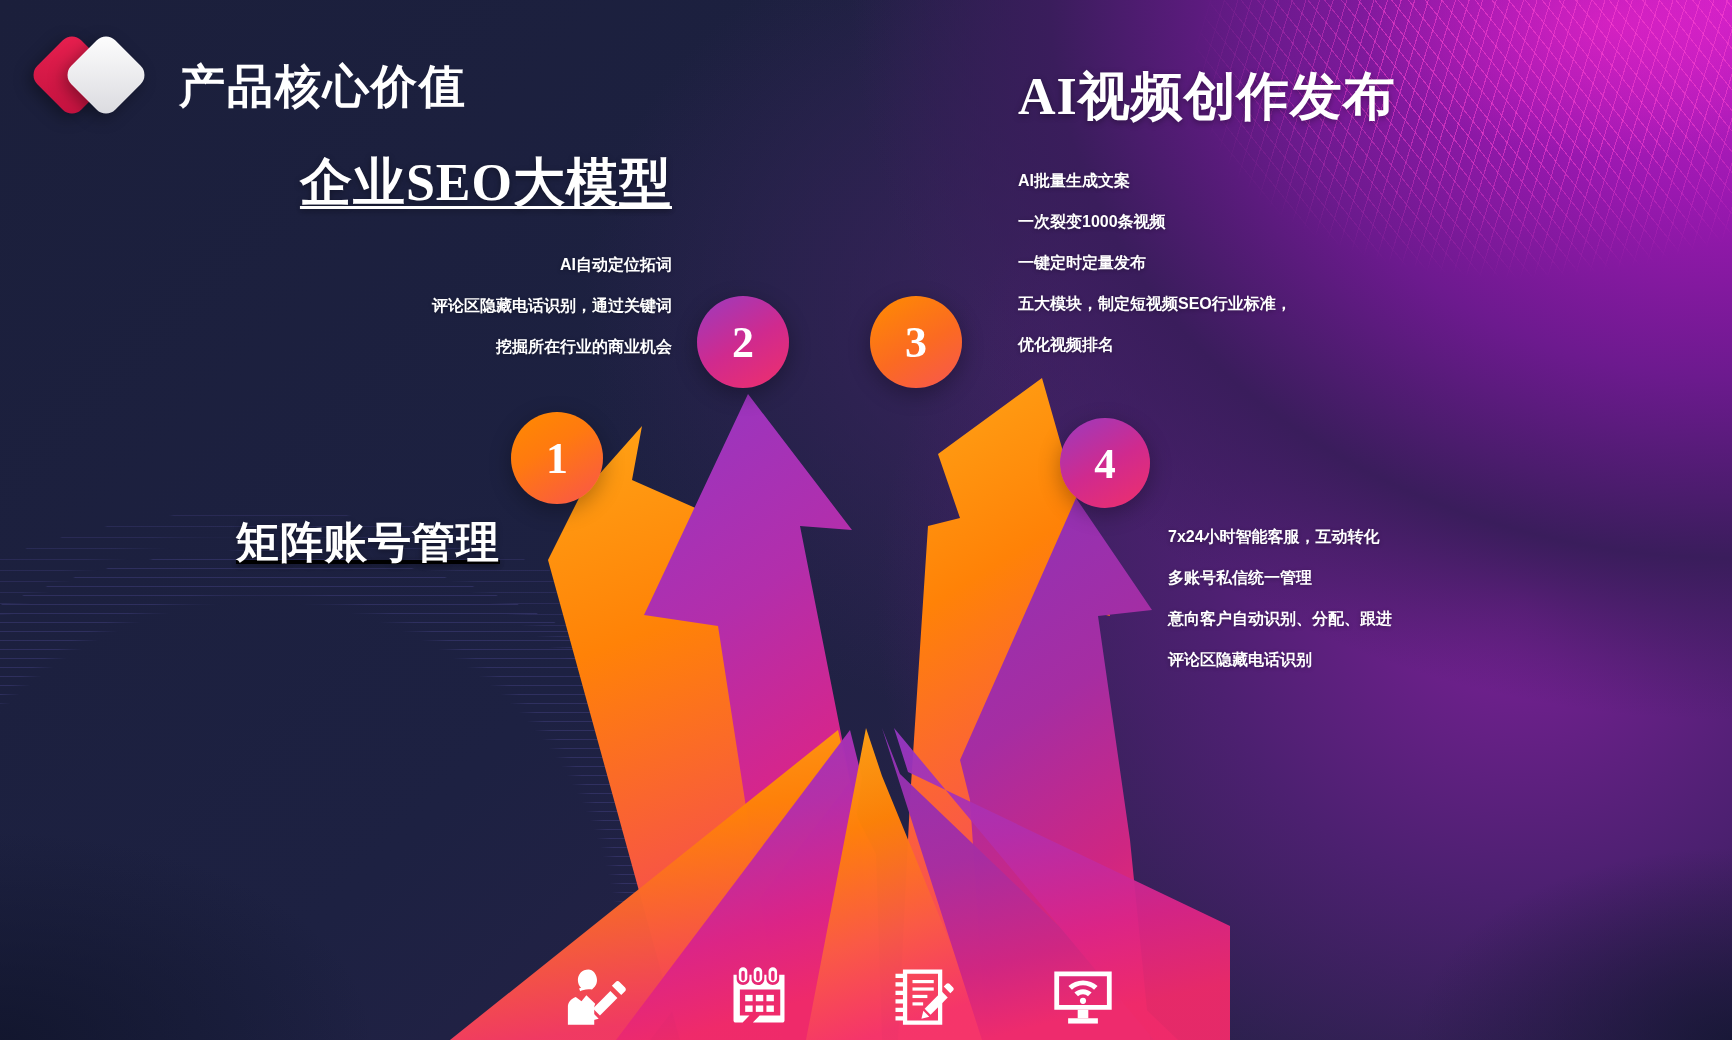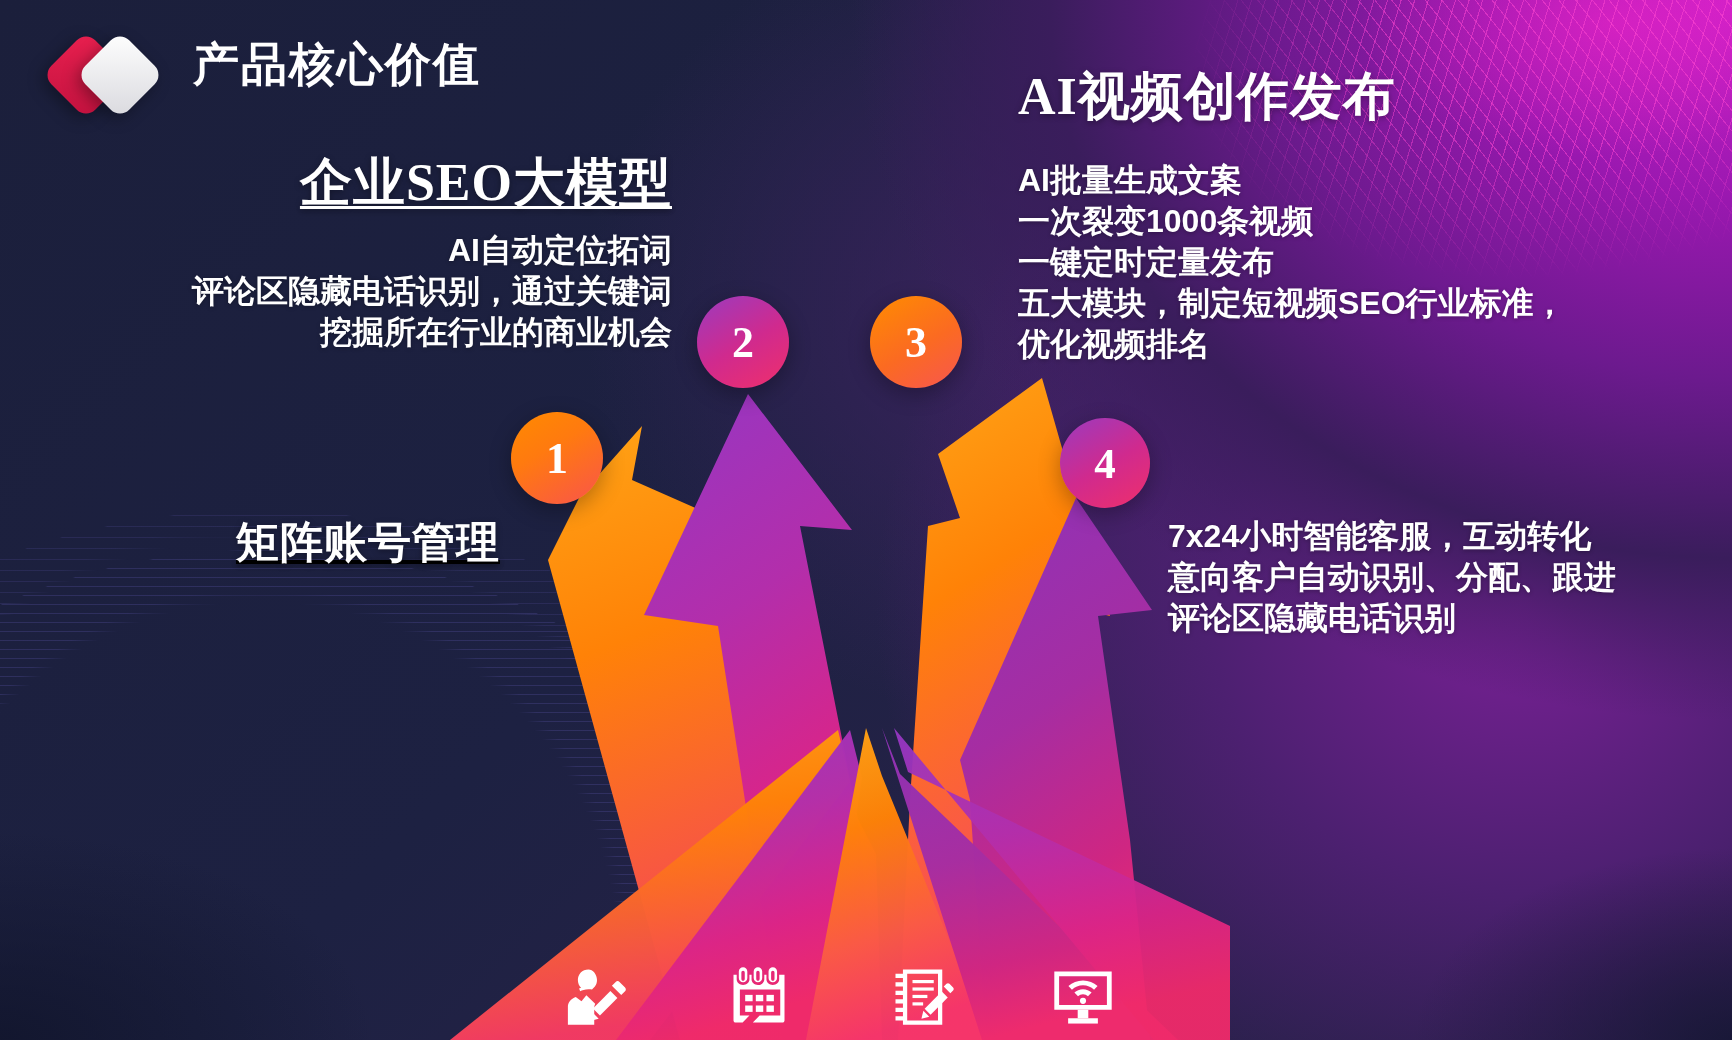--- a/index.html
+++ b/index.html
@@ -41,50 +41,50 @@
     mask-image:radial-gradient(circle at 50% 50%, rgba(0,0,0,0) 58%, #000 60%, #000 100%);
     pointer-events:none;}
   .bg-darkcorner{position:absolute;left:0;bottom:0;width:560px;height:300px;
     background:radial-gradient(ellipse 520px 290px at 0% 100%, rgba(17,21,44,.88) 0%, rgba(17,21,44,0) 72%);
     pointer-events:none;}
   .bg-darkcorner-r{position:absolute;right:0;bottom:0;width:460px;height:280px;
     background:radial-gradient(ellipse 430px 260px at 100% 100%, rgba(20,22,50,.80) 0%, rgba(20,22,50,0) 74%);
     pointer-events:none;}
 
   
-  .brand{position:absolute;left:55px;top:34px;display:flex;align-items:flex-start;gap:26px;}
+  .brand{position:absolute;left:41px;top:34px;display:flex;align-items:flex-end;gap:26px;}
   .logo{position:relative;width:112px;height:84px;}
   .logo .dia{position:absolute;width:62px;height:62px;border-radius:13px;
              top:10px;transform:rotate(45deg);
              box-shadow:0 6px 16px rgba(0,0,0,.35);}
   .logo .dia.red{left:0;background:linear-gradient(135deg,#e8204f 0%,#c3123f 100%);}
   .logo .dia.white{left:34px;background:linear-gradient(135deg,#ffffff 0%,#d9d9de 100%);}
   .page-title{font-size:46px;font-weight:700;color:#fff;letter-spacing:2px;
               white-space:nowrap;}
 
   
   .blk{position:absolute;}
   .blk h2{margin:0;color:#fff;white-space:nowrap;
           font-family:"Liberation Serif","DejaVu Serif",serif;
           font-weight:700;font-size:52px;letter-spacing:1px;
           text-shadow:0 2px 6px rgba(0,0,0,.35);}
   .blk h2.underlined{text-decoration:underline;text-underline-offset:6px;
                      text-decoration-thickness:3px;}
   .blk ul{list-style:none;margin:0;padding:0;}
-  .blk li{color:#fff;font-size:32px;font-weight:700;line-height:41px;
+  .blk li{color:#fff;font-size:16px;font-weight:700;line-height:41px;
           white-space:nowrap;text-shadow:0 1px 4px rgba(0,0,0,.3);}
 
   .align-right{text-align:right;}
   .align-right h2{text-align:right;}
   .align-left{text-align:left;}
   .align-left h2{text-align:left;}
 
   
   #blk-seo     {left:160px; top:148px; width:512px;}
-  #blk-seo h2  {margin-bottom:12px;}
+  #blk-seo h2  {margin-bottom:26px;}
   #blk-video   {left:1018px;top:62px;  width:600px;}
   #blk-video h2{margin-bottom:28px;}
   #blk-matrix  {left:130px; top:514px; width:370px;text-decoration:underline;}
   #blk-matrix h2{margin-bottom:32px;font-size:43px;}
   #blk-convert {left:1168px;top:516px; width:420px;}
   #blk-convert h2{margin-bottom:30px;font-size:43px;}
 
   
   .badge{position:absolute;border-radius:50%;display:flex;align-items:center;
          justify-content:center;color:#fff;font-weight:700;
@@ -219,20 +219,21 @@
     </ul>
   </div>
 
   <div class="blk align-right" id="blk-matrix">
     <h2 class="align-center">矩阵账号管理</h2>
   </div>
 
   <div class="blk align-left" id="blk-convert">
     <ul>
       <li>7x24小时智能客服，互动转化</li>
+      <li>多账号私信统一管理</li>
       <li>意向客户自动识别、分配、跟进</li>
       <li>评论区隐藏电话识别</li>
     </ul>
   </div>
 
   <div class="icon-strip">
 
     <div class="ic">
       <svg viewBox="0 0 64 64">
         <path d="M24 6c-6 0-10 4.4-10 10 0 3 1.2 5.6 3 7.4-1 .4-1.8.9-1.8.9l1 2.2C17.8 25.6 20.6 24.6 24 24.6c1.2 0 2.3.1 3.3.3l2.7-2.8c1.4-1.7 2-3.8 2-6.1 0-5.6-4-10-8-10z"></path>

